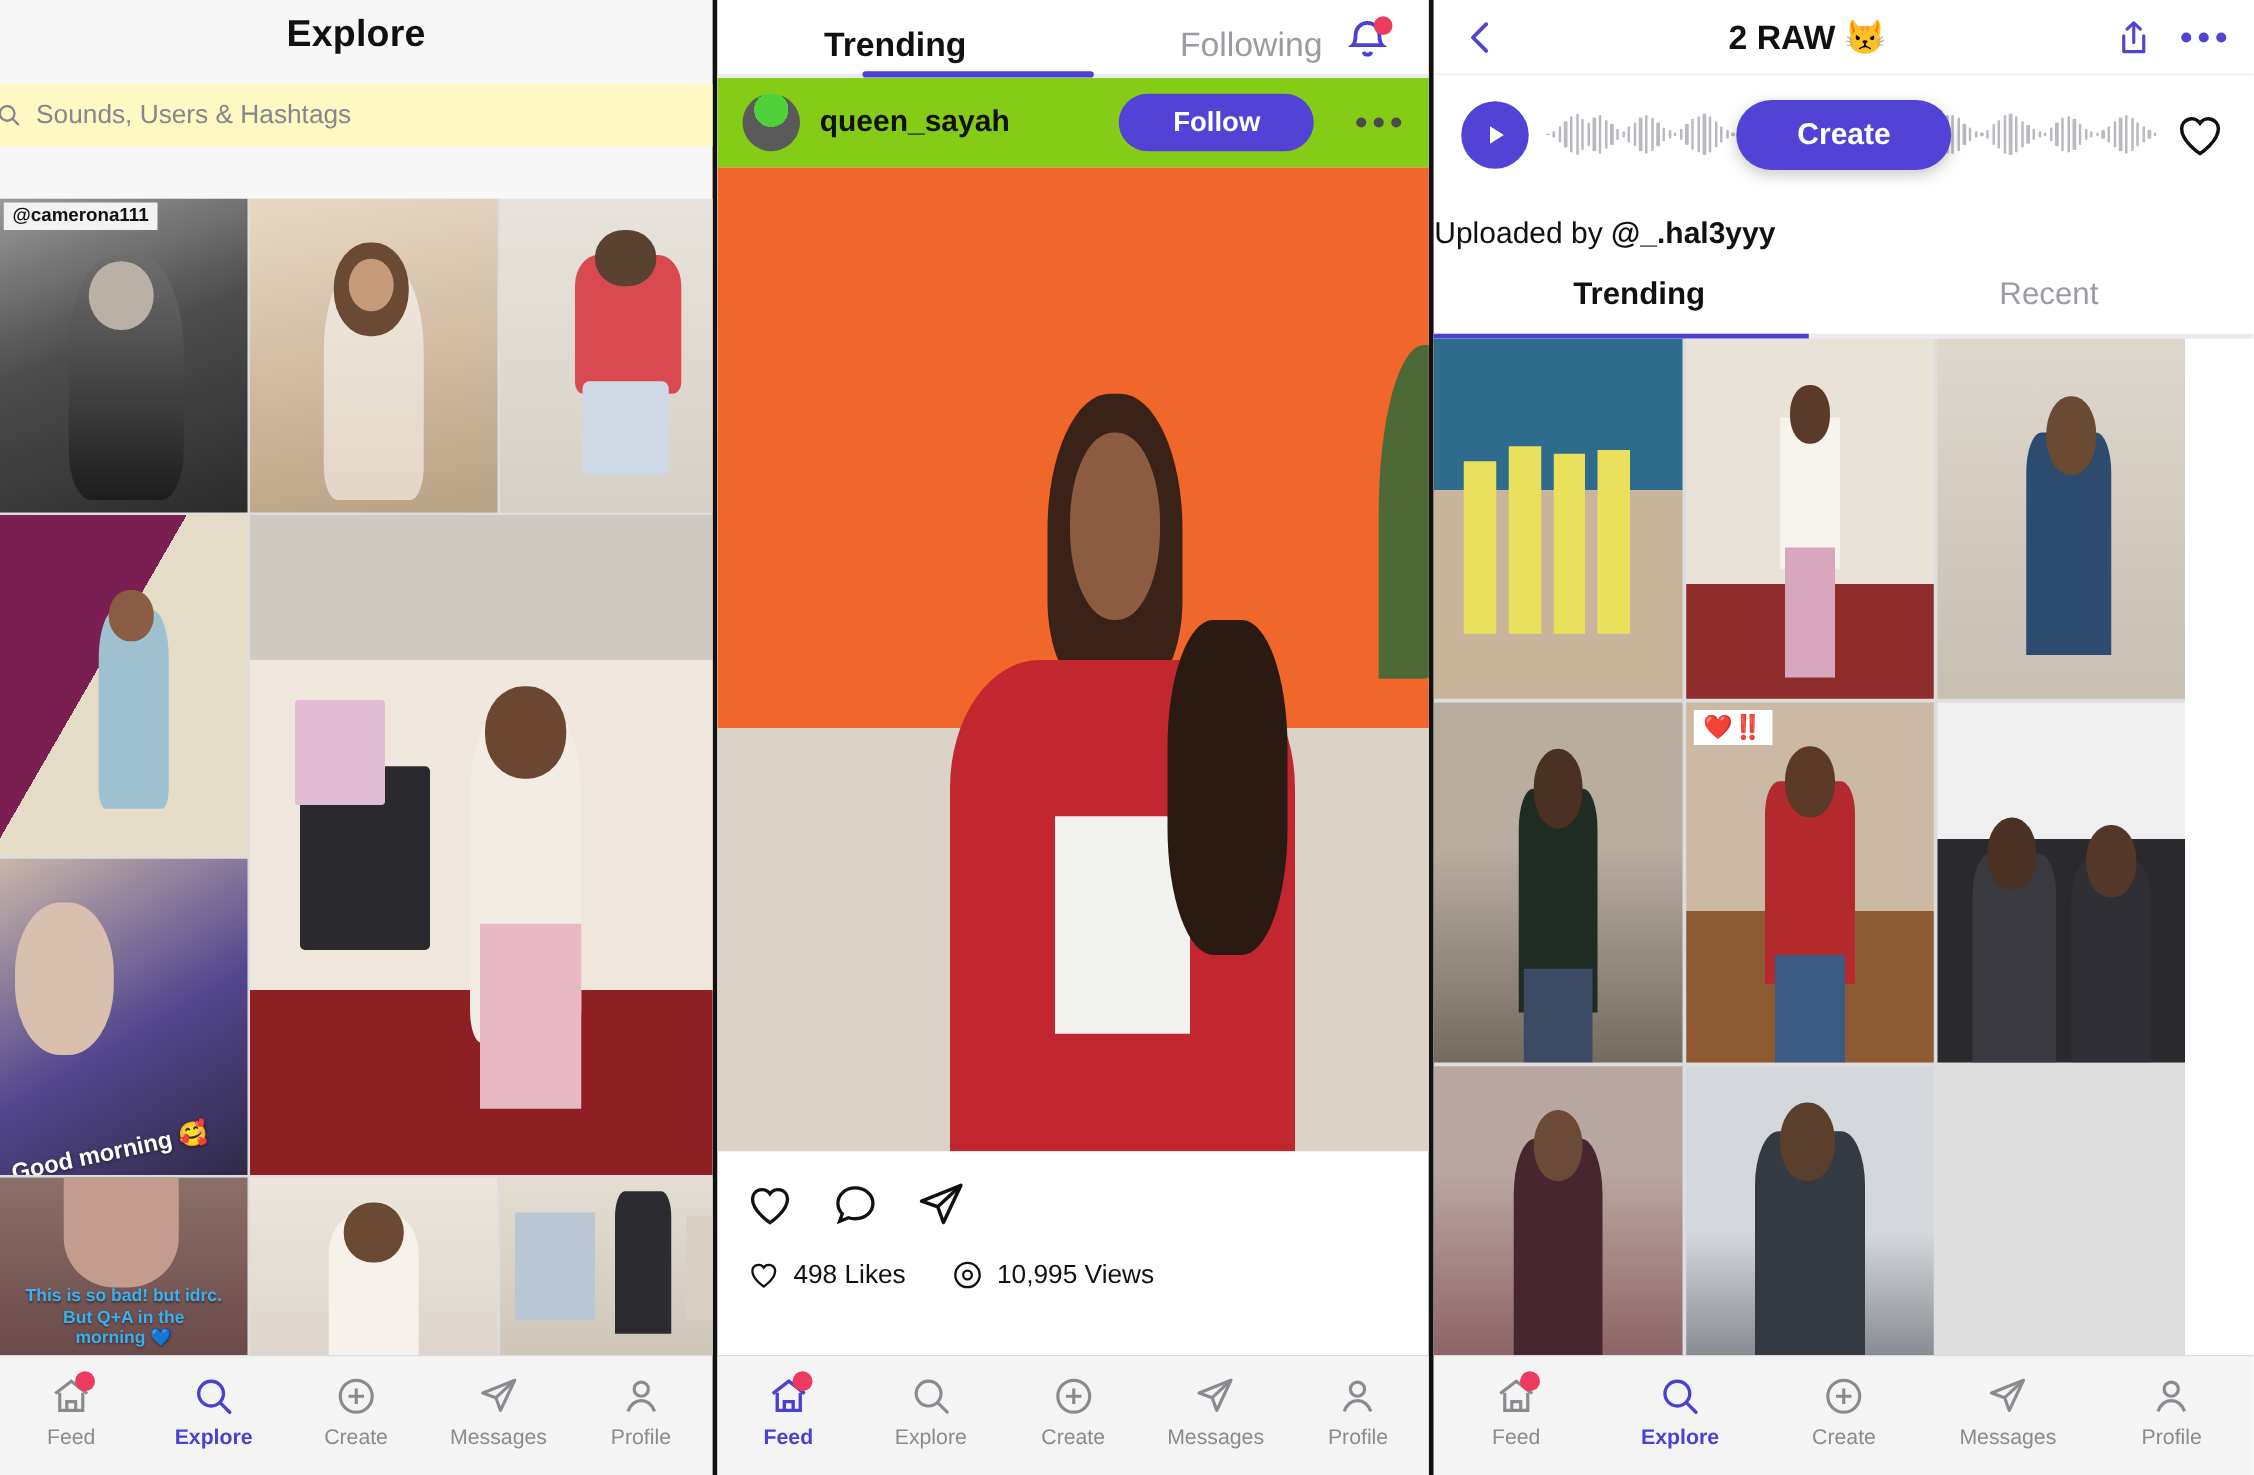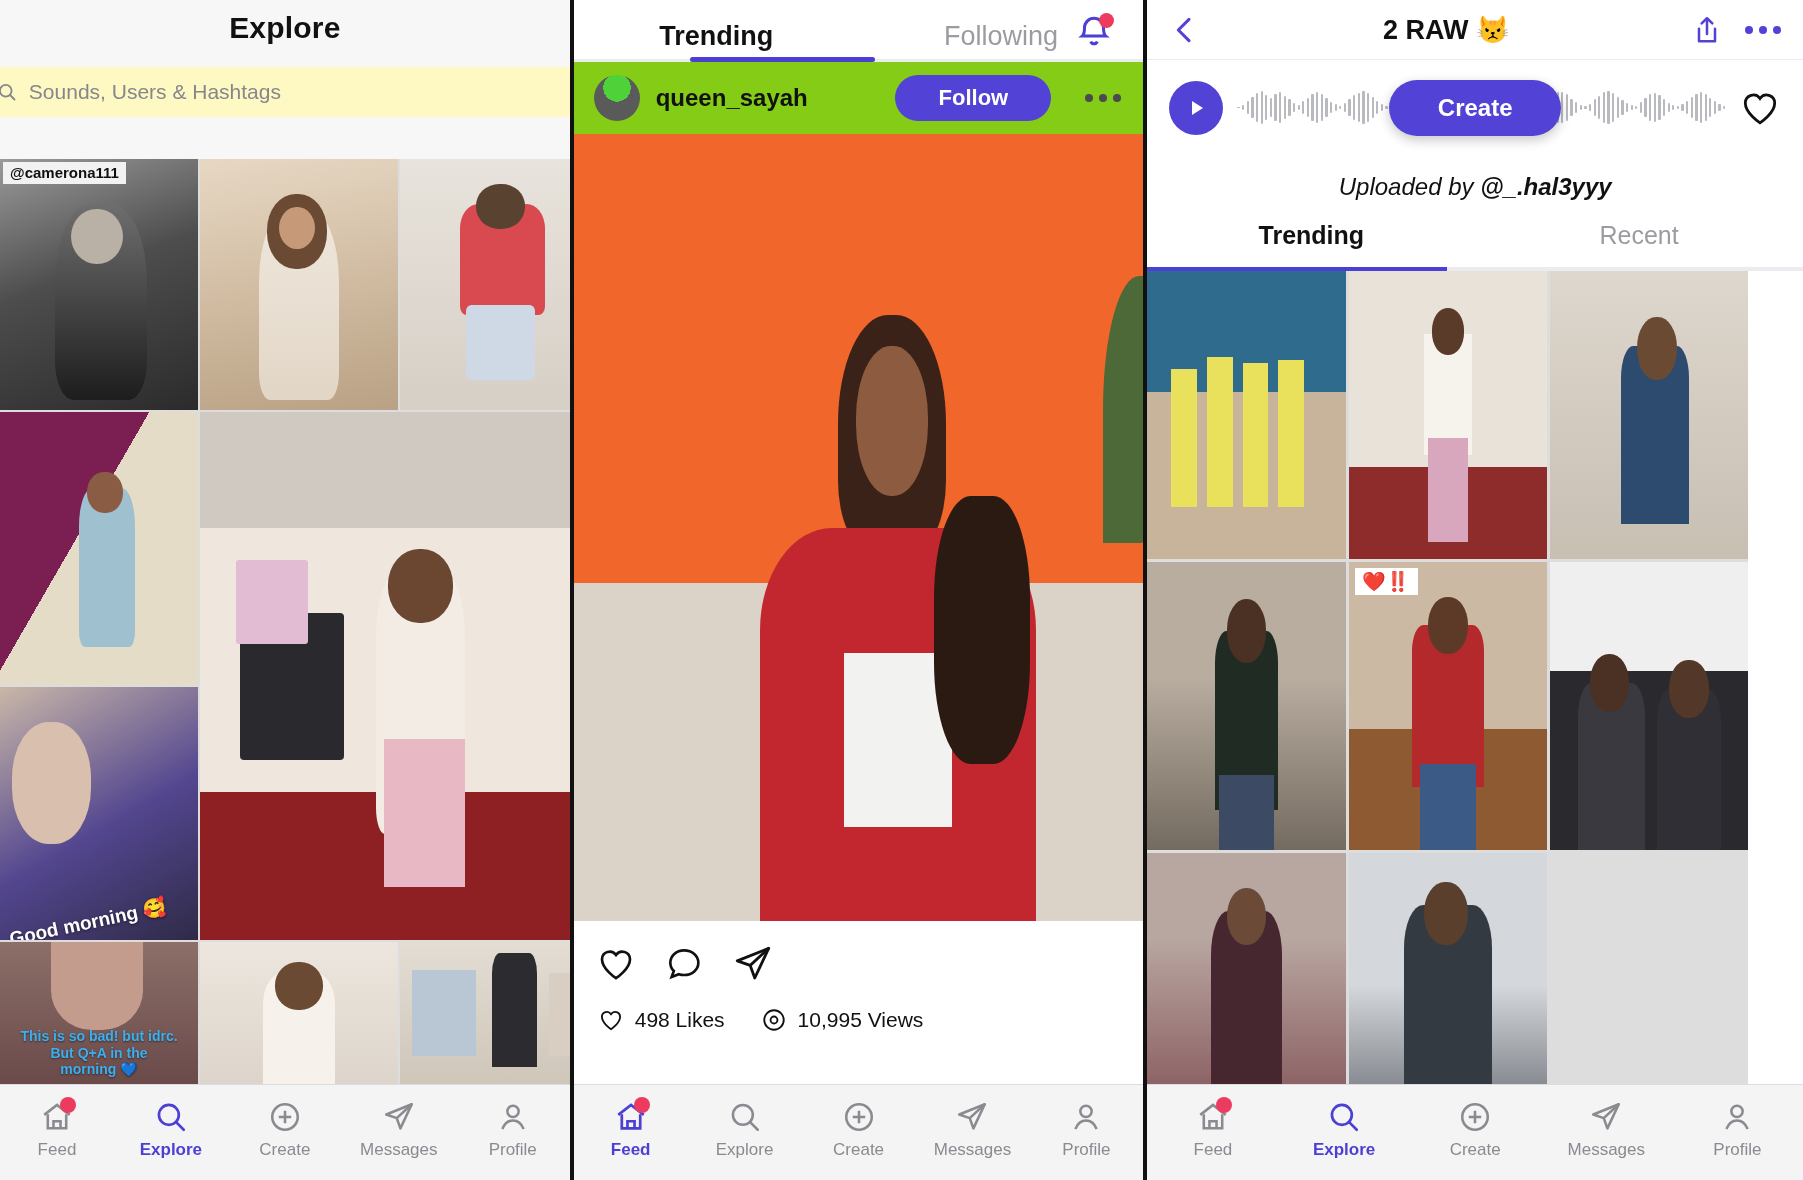--- a/index.html
+++ b/index.html
@@ -86,21 +86,21 @@
   .wave-row { height: 96px; display: flex; align-items: center; padding: 0 22px; gap: 14px; position: relative; border-top:1px solid #ececf0;}
   .play-btn { width: 54px; height: 54px; border-radius: 50%; background: #5243d6; display: flex; align-items: center; justify-content: center; flex: none;}
   .wave { flex: 1; height: 62px; position: relative; overflow: hidden; display:flex; align-items:center; gap:2.4px;}
   .wave b { display: block; width: 2.4px; background: #b9b9c0; border-radius: 1px; }
   .create-btn {
     position: absolute; left: 50%; transform: translateX(-50%); top: 20px;
     width: 172px; height: 56px; border-radius: 28px; background: #5243d6; color: #fff;
     font-size: 24px; font-weight: 700; display: flex; align-items: center; justify-content: center;
     box-shadow: 0 4px 12px rgba(0,0,0,.22);
   }
-  .uploaded { text-align: center; font-size: 24px; color: #111; padding: 18px 0 6px; font-style: italic; }
+  .uploaded { text-align: left; font-size: 24px; color: #111; padding: 18px 0 6px; }
   .uploaded b { font-weight: 700; }
   .snd-tabs { height: 64px; display: flex; position: relative; }
   .snd-tab { flex: 1; text-align: center; font-size: 25px; font-weight: 700; padding-top: 14px; }
   .snd-tab.sel { color: #111; }
   .snd-tab.unsel { color: #9b9ba1; font-weight: 500; }
   .snd-rail { position: absolute; bottom: 0; left: 0; right: 0; height: 4px; background: #ececf0;}
   .snd-underline { position: absolute; bottom: 0; left: 0; width: 300px; height: 4px; background: #4b3fd4; }
   .grid-right { position: relative; width: 601px; height: 870px; display: grid;
                 grid-template-columns: repeat(3, 1fr); gap: 3px; background: #ddd; }
   .rtile { position: relative; overflow: hidden; background-size: cover; background-position: center; }

